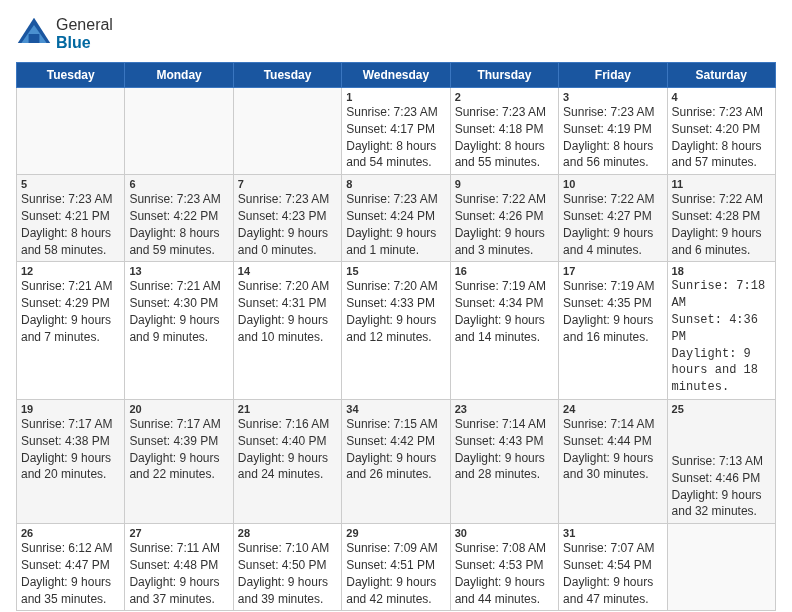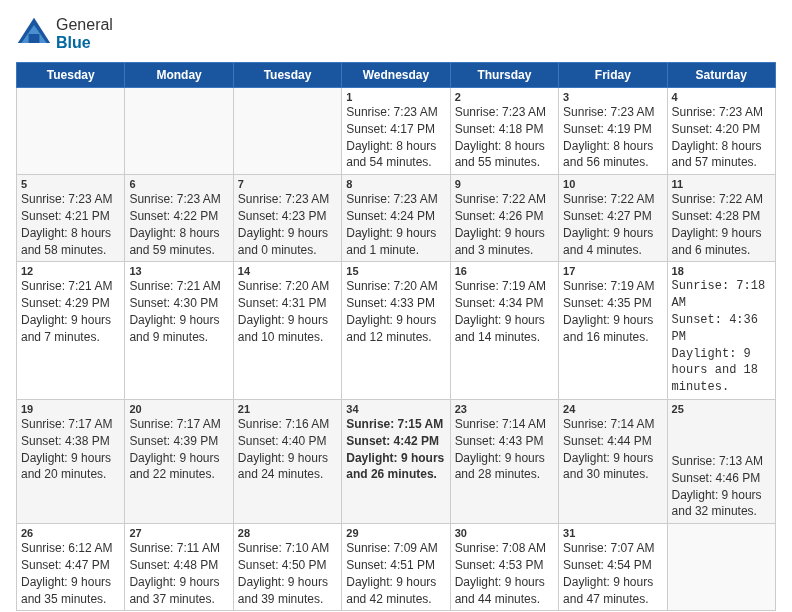--- a/index.html
+++ b/index.html
@@ -272,21 +272,21 @@
 Daylight: 9 hours and 22 minutes.</div>
           </td>
           <td>
             <span class="day-num">21</span>
             <div class="day-info" style="white-space: pre-line;">Sunrise: 7:16 AM
 Sunset: 4:40 PM
 Daylight: 9 hours and 24 minutes.</div>
           </td>
           <td>
             <span class="day-num">34</span>
-            <div class="day-info" style="white-space: pre-line; font-weight: bold;">Sunrise: 7:15 AM
+            <div class="day-info" style="white-space: pre-line;">Sunrise: 7:15 AM
 Sunset: 4:42 PM
 Daylight: 9 hours and 26 minutes.</div>
           </td>
           <td>
             <span class="day-num">23</span>
             <div class="day-info" style="white-space: pre-line;">Sunrise: 7:14 AM
 Sunset: 4:43 PM
 Daylight: 9 hours and 28 minutes.</div>
           </td>
           <td>

